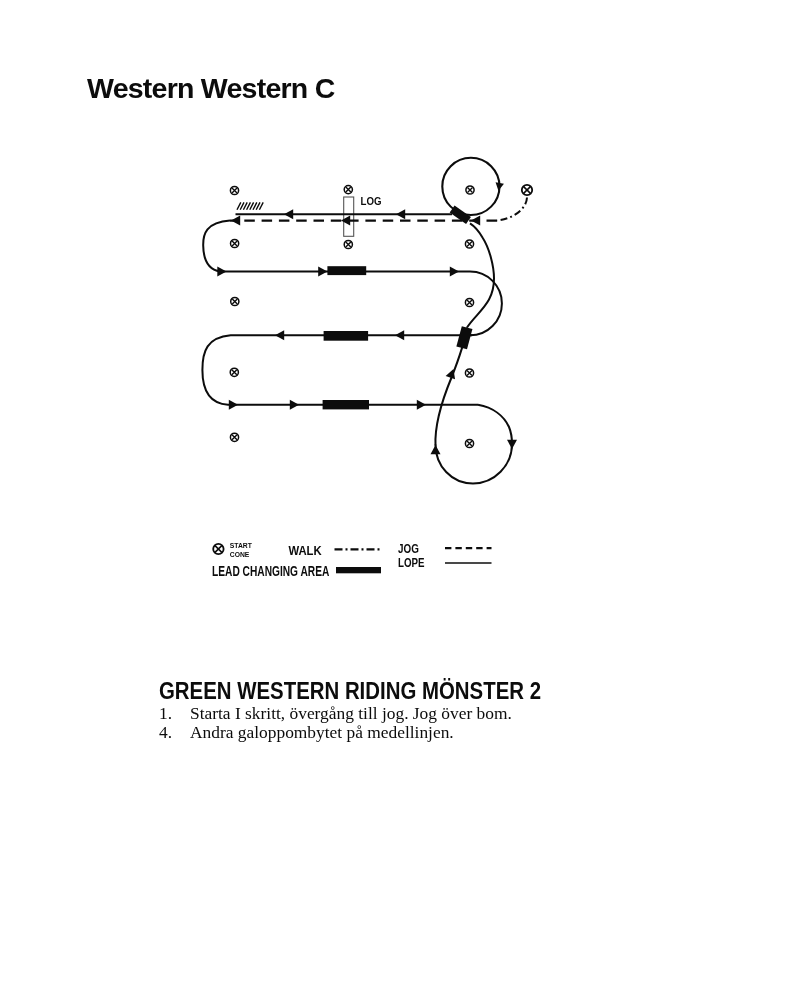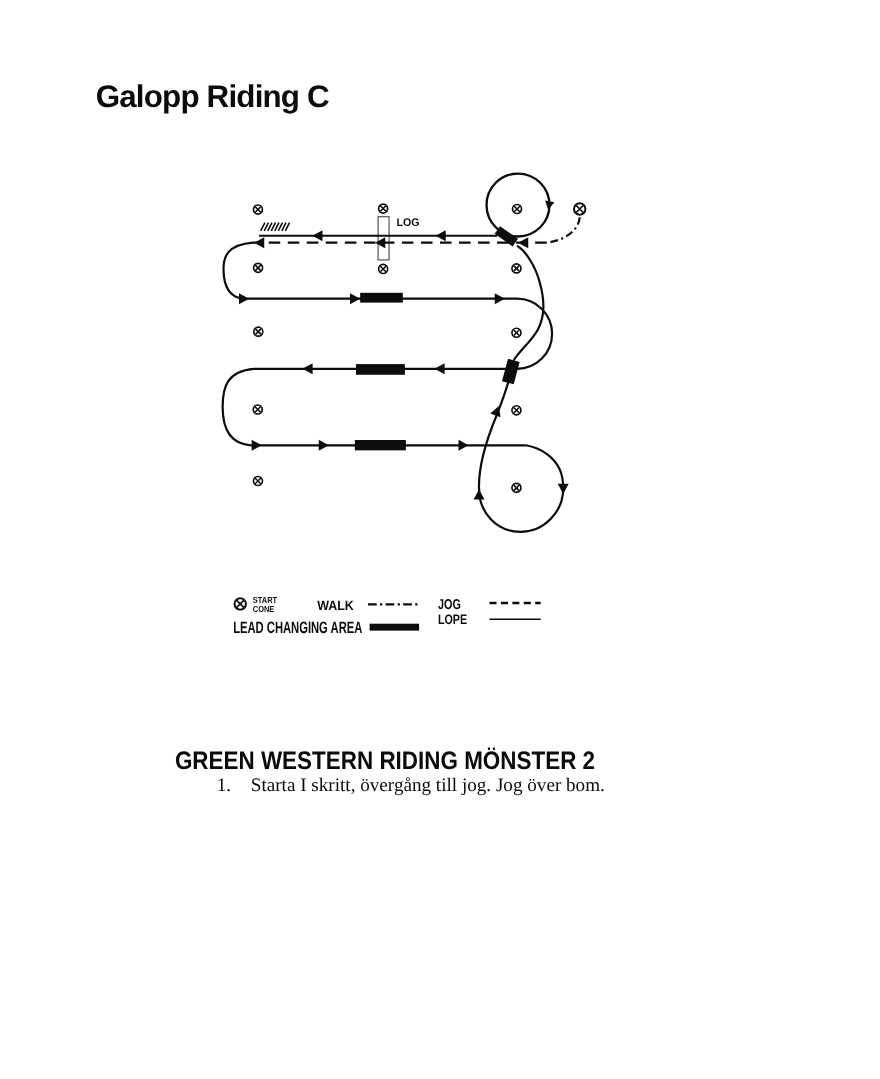--- a/index.html
+++ b/index.html
@@ -1,25 +1,25 @@
 <!DOCTYPE html>
 <html><head>
 <meta charset="utf-8">
 <style>
   html,body{margin:0;padding:0;background:#fff;}
   body{width:800px;height:981px;position:relative;font-family:"Liberation Sans",sans-serif;color:#0c0c0c;}
   .title{position:absolute;left:87px;top:74px;font-size:28.5px;font-weight:bold;letter-spacing:-0.75px;line-height:1;}
   .head2{position:absolute;left:159px;top:680px;font-size:23px;font-weight:bold;line-height:1;transform:scaleX(0.887);transform-origin:left top;white-space:nowrap;}
   .list{position:absolute;left:159px;top:704px;width:430px;font-family:"Liberation Serif",serif;font-size:17.4px;line-height:19.4px;}
-  .list .it{padding-left:31px;text-indent:-31px;margin-left:38px;}
+  .list .it{padding-left:31px;text-indent:-31px;}
   .list .n{display:inline-block;width:31px;text-indent:0;}
 </style>
 </head>
 <body>
-<div class="title">Galopp Riding C</div>
+<div class="title">Western Western C</div>
 <svg width="800" height="640" style="position:absolute;left:0;top:0">
 <defs>
   <path id="a" d="M0,0 L-9.2,5 L-9.2,-5 Z" fill="#0c0c0c"></path>
   <g id="c">
     <circle r="4.1" fill="#fff" stroke="#0c0c0c" stroke-width="1.5"></circle>
     <path d="M-2.5,-2.5 L2.5,2.5 M-2.5,2.5 L2.5,-2.5" stroke="#0c0c0c" stroke-width="1.4"></path>
   </g>
   <g id="sc">
     <circle r="5.2" fill="#fff" stroke="#0c0c0c" stroke-width="1.8"></circle>
     <path d="M-3.4,-3.4 L3.4,3.4 M-3.4,3.4 L3.4,-3.4" stroke="#0c0c0c" stroke-width="1.5"></path>
@@ -110,13 +110,14 @@
 </g>
 <g stroke="#0c0c0c" fill="none">
   <path d="M334.5,549.4 H381" stroke-width="2.2" stroke-dasharray="8 3 2 3"></path>
   <path d="M445,548.2 H491.5" stroke-width="2.2" stroke-dasharray="6.4 4"></path>
   <path d="M445,563 H491.5" stroke-width="1.4"></path>
 </g>
 </svg>
 <div class="head2">GREEN WESTERN RIDING MÖNSTER 2</div>
 <div class="list">
   <div class="it"><span class="n">1.</span>Starta I skritt, övergång till jog. Jog över bom.</div>
+  <div class="it"><span class="n">4.</span>Andra galoppombytet på medellinjen.</div>
 </div>
 
 </body></html>

